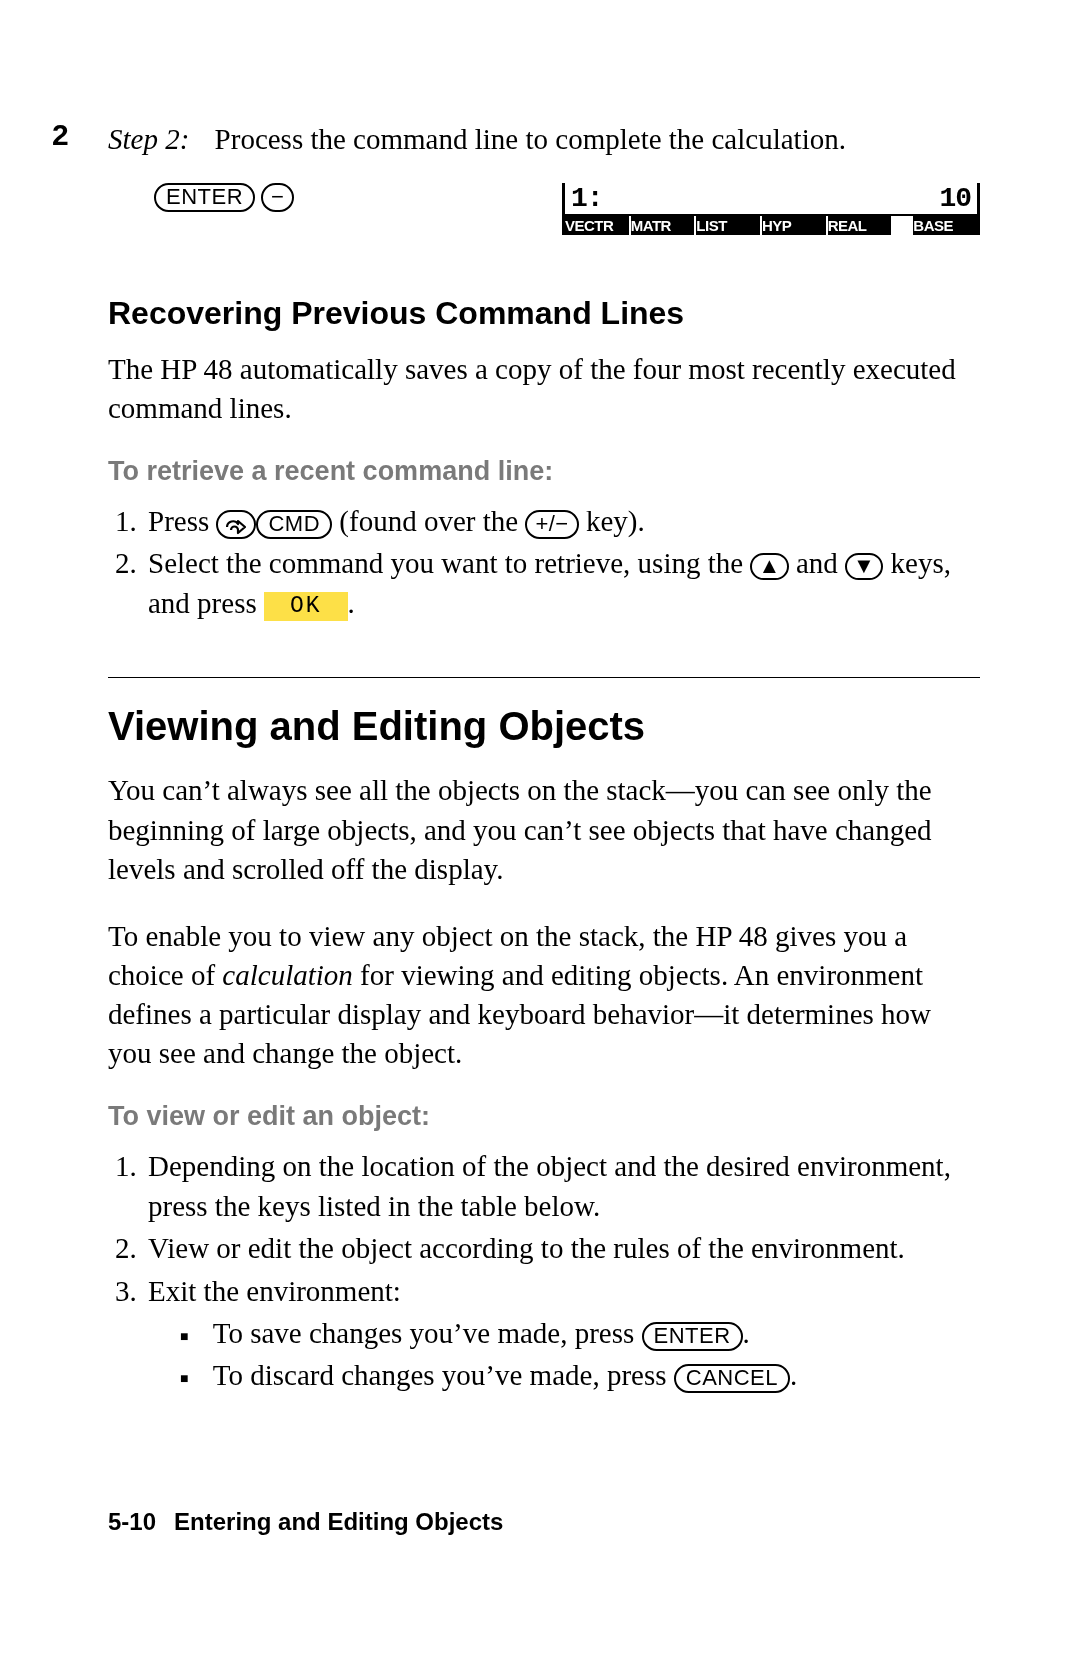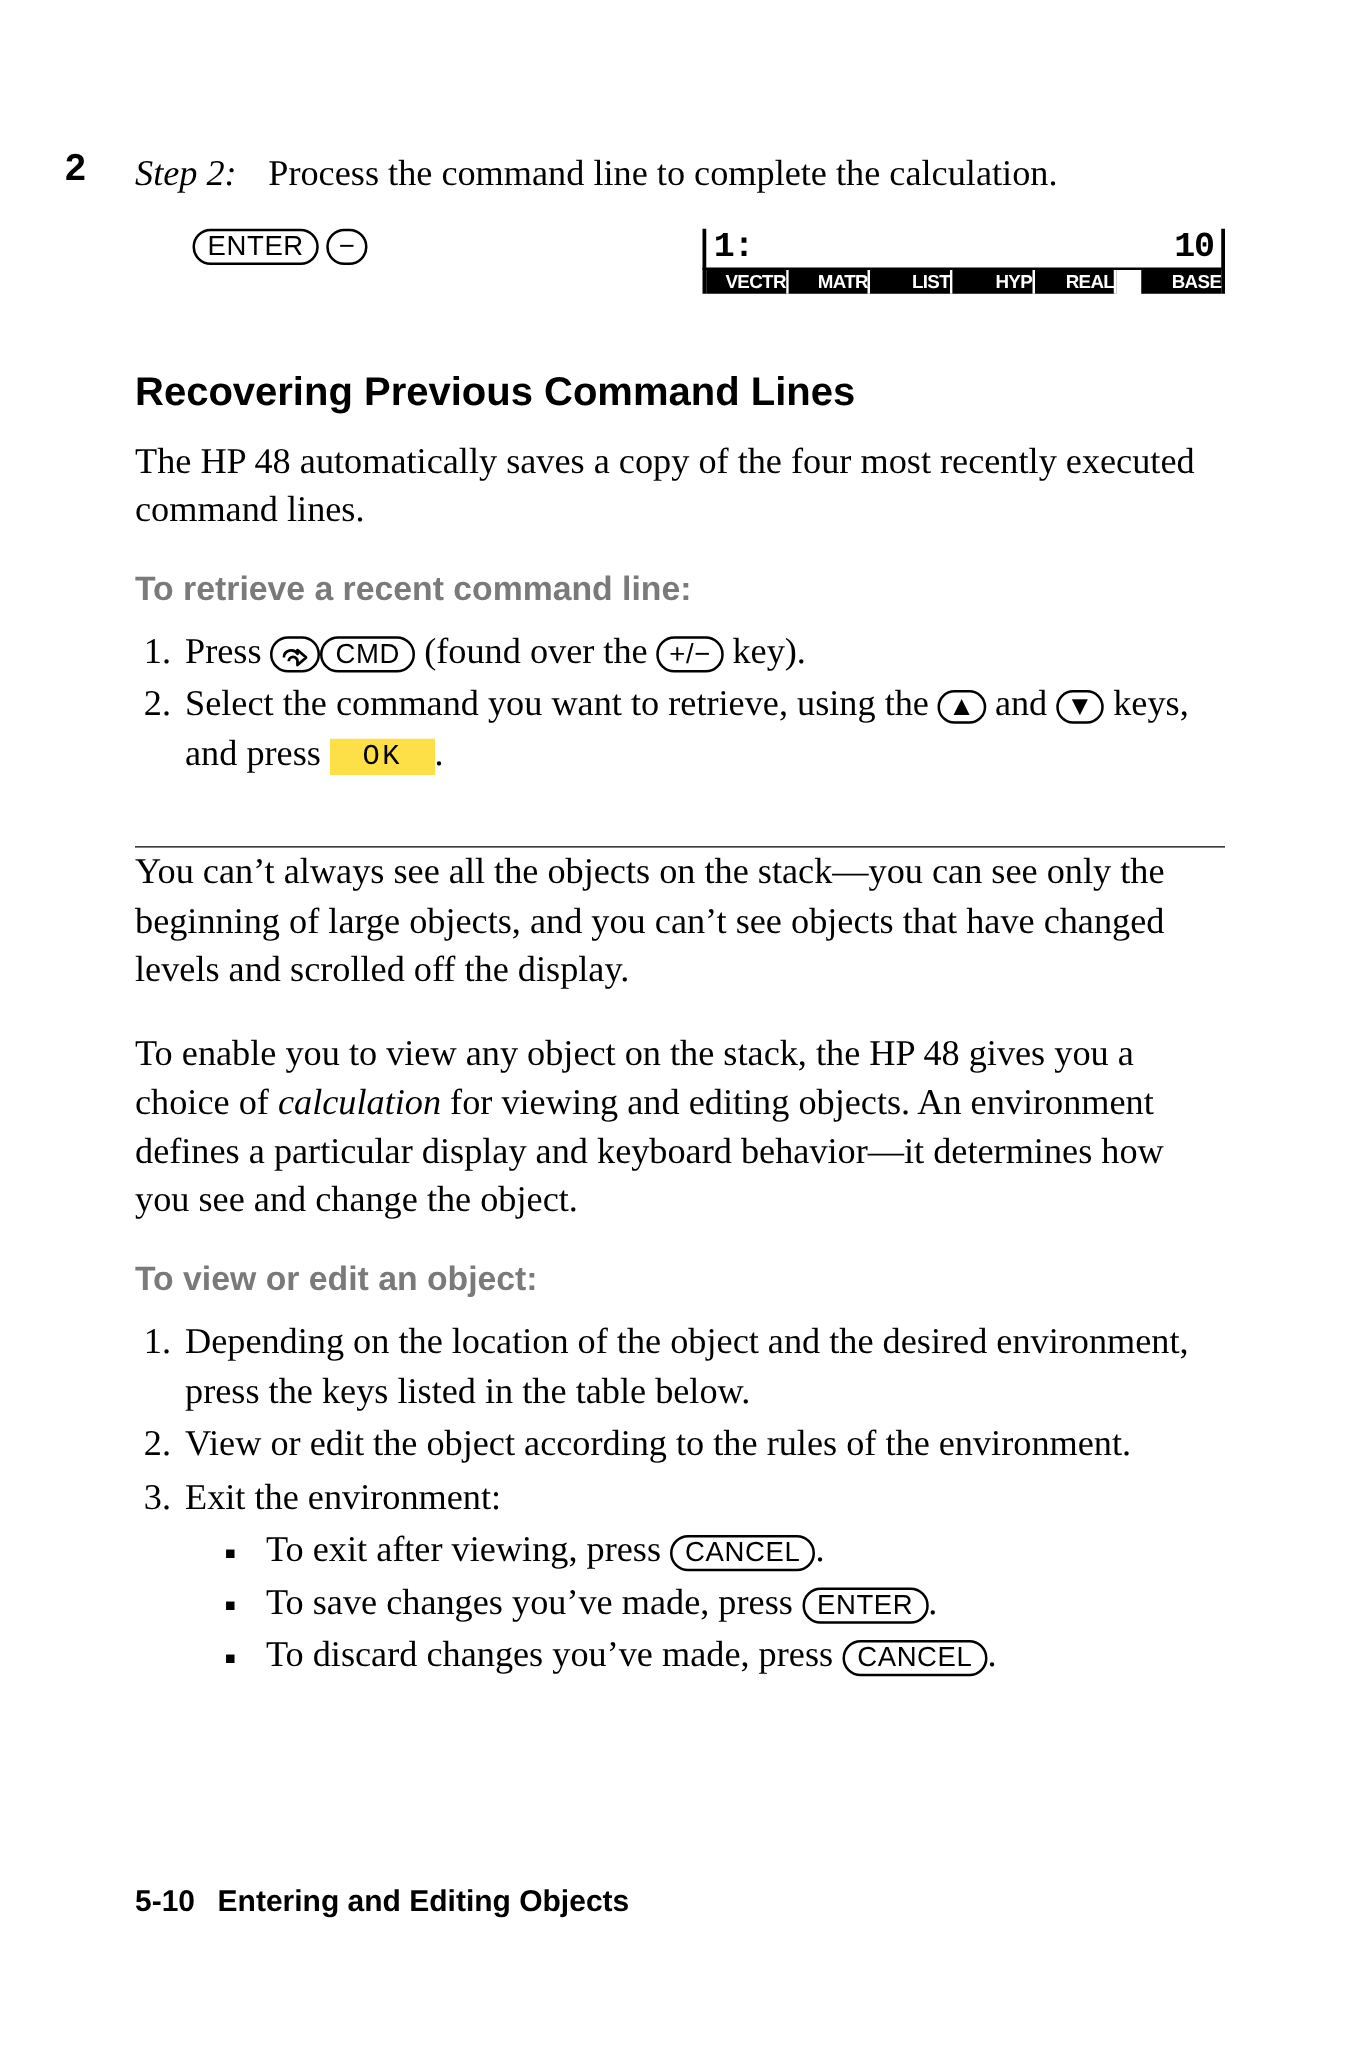--- a/index.html
+++ b/index.html
@@ -73,21 +73,21 @@
     display: flex;
     border-left: 3px solid #000;
     border-right: 3px solid #000;
   }
   .mtab {
     flex: 1;
     background: #000;
     color: #fff;
     font-family: Arial, Helvetica, sans-serif;
     font-size: 15px;
-    text-align: right;
+    text-align: left;
     padding: 1px 0;
     border-right: 2px solid #fff;
     letter-spacing: -0.5px;
     font-weight: bold;
   }
   .mtab:last-child { border-right: 0; margin-left: 20px; }
   .h2 {
     font-family: Arial, Helvetica, sans-serif;
     font-weight: bold;
     font-size: 32px;
@@ -201,38 +201,36 @@
             <path d="M1 8 A6 6 0 0 1 12 5 L12 2 L19 8 L12 14 L12 11 A3.5 3.5 0 0 0 5 11" fill="none" stroke="#000" stroke-width="2.2" stroke-linejoin="round"></path>
           </svg></span><span class="calc-key">CMD</span><span> (found over the </span><span class="calc-key tight">+/−</span><span> key).</span>
     </li>
     <li>
       <span>Select the command you want to retrieve, using the </span><span class="calc-key arrowkey">▲</span><span> and </span><span class="calc-key arrowkey">▼</span><span> keys, and press </span><span class="softkey">OK</span><span>.</span>
     </li>
   </ol>
 
   <hr class="hr">
 
+  <div class="h1">Viewing and Editing Objects</div>
 
   <p class="p">You can’t always see all the objects on the stack—you can see only the beginning of large objects, and you can’t see objects that have changed levels and scrolled off the display.</p>
 
   <p class="p">
     <span>To enable you to view any object on the stack, the HP 48 gives you a choice of </span><em>calculation</em><span> for viewing and editing objects. An environment defines a particular display and keyboard behavior—it determines how you see and change the object.</span>
   </p>
 
   <div class="subhead">To view or edit an object:</div>
 
   <ol class="steps" style="margin-bottom:0;">
     <li>Depending on the location of the object and the desired environment, press the keys listed in the table below.</li>
     <li>View or edit the object according to the rules of the environment.</li>
     <li>
       <span>Exit the environment:</span>
       <ul class="sub-bullets">
-        <li>
-          <span>To exit after viewing, press </span><span class="calc-key">CANCEL</span><span>.</span>
-        </li>
         <li>
           <span>To save changes you’ve made, press </span><span class="calc-key">ENTER</span><span>.</span>
         </li>
         <li>
           <span>To discard changes you’ve made, press </span><span class="calc-key">CANCEL</span><span>.</span>
         </li>
       </ul>
     </li>
   </ol>
 

